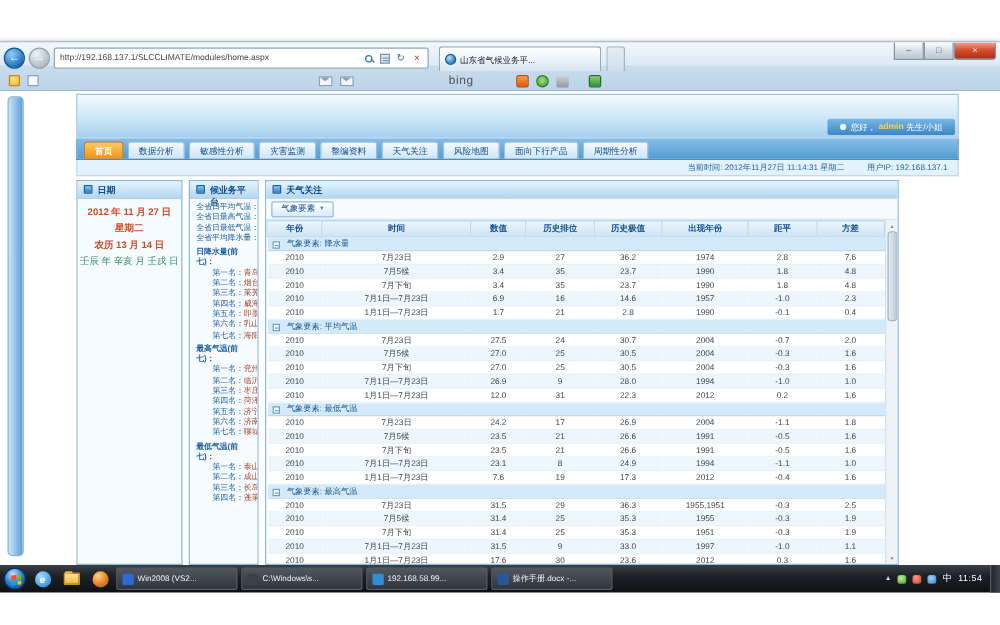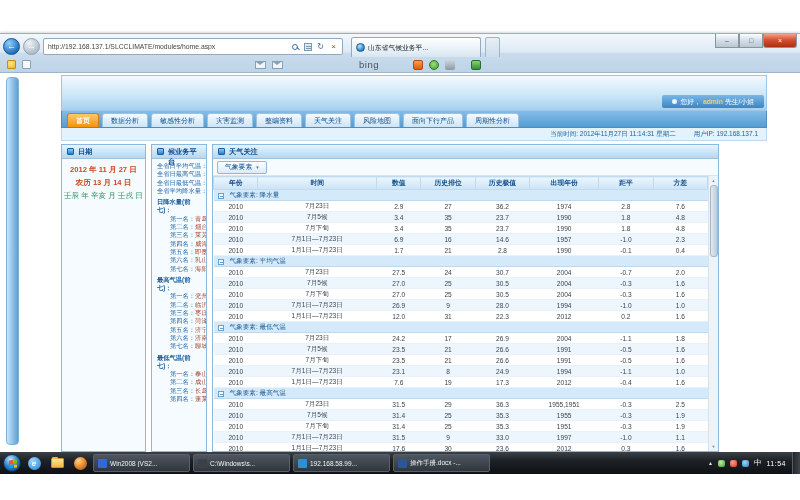--- a/index.html
+++ b/index.html
@@ -222,20 +222,21 @@
 
         <div class="content">
           <div class="sidebar">
             <div class="panel">
               <div class="panel-header">
                 <span class="ph-icon"></span>
                 <span>日期</span>
               </div>
               <div class="date-body">
                 <div class="d1">2012 年 11 月 27 日</div>
+                <div class="d2">星期二</div>
                 <div class="d3">农历 13 月 14 日</div>
                 <div class="d4">壬辰 年 辛亥 月 壬戌 日</div>
               </div>
             </div>
 
             <div class="panel" style="flex:1">
               <div class="panel-header">
                 <span class="ph-icon"></span>
                 <span>山东省气候业务平台</span>
               </div>

